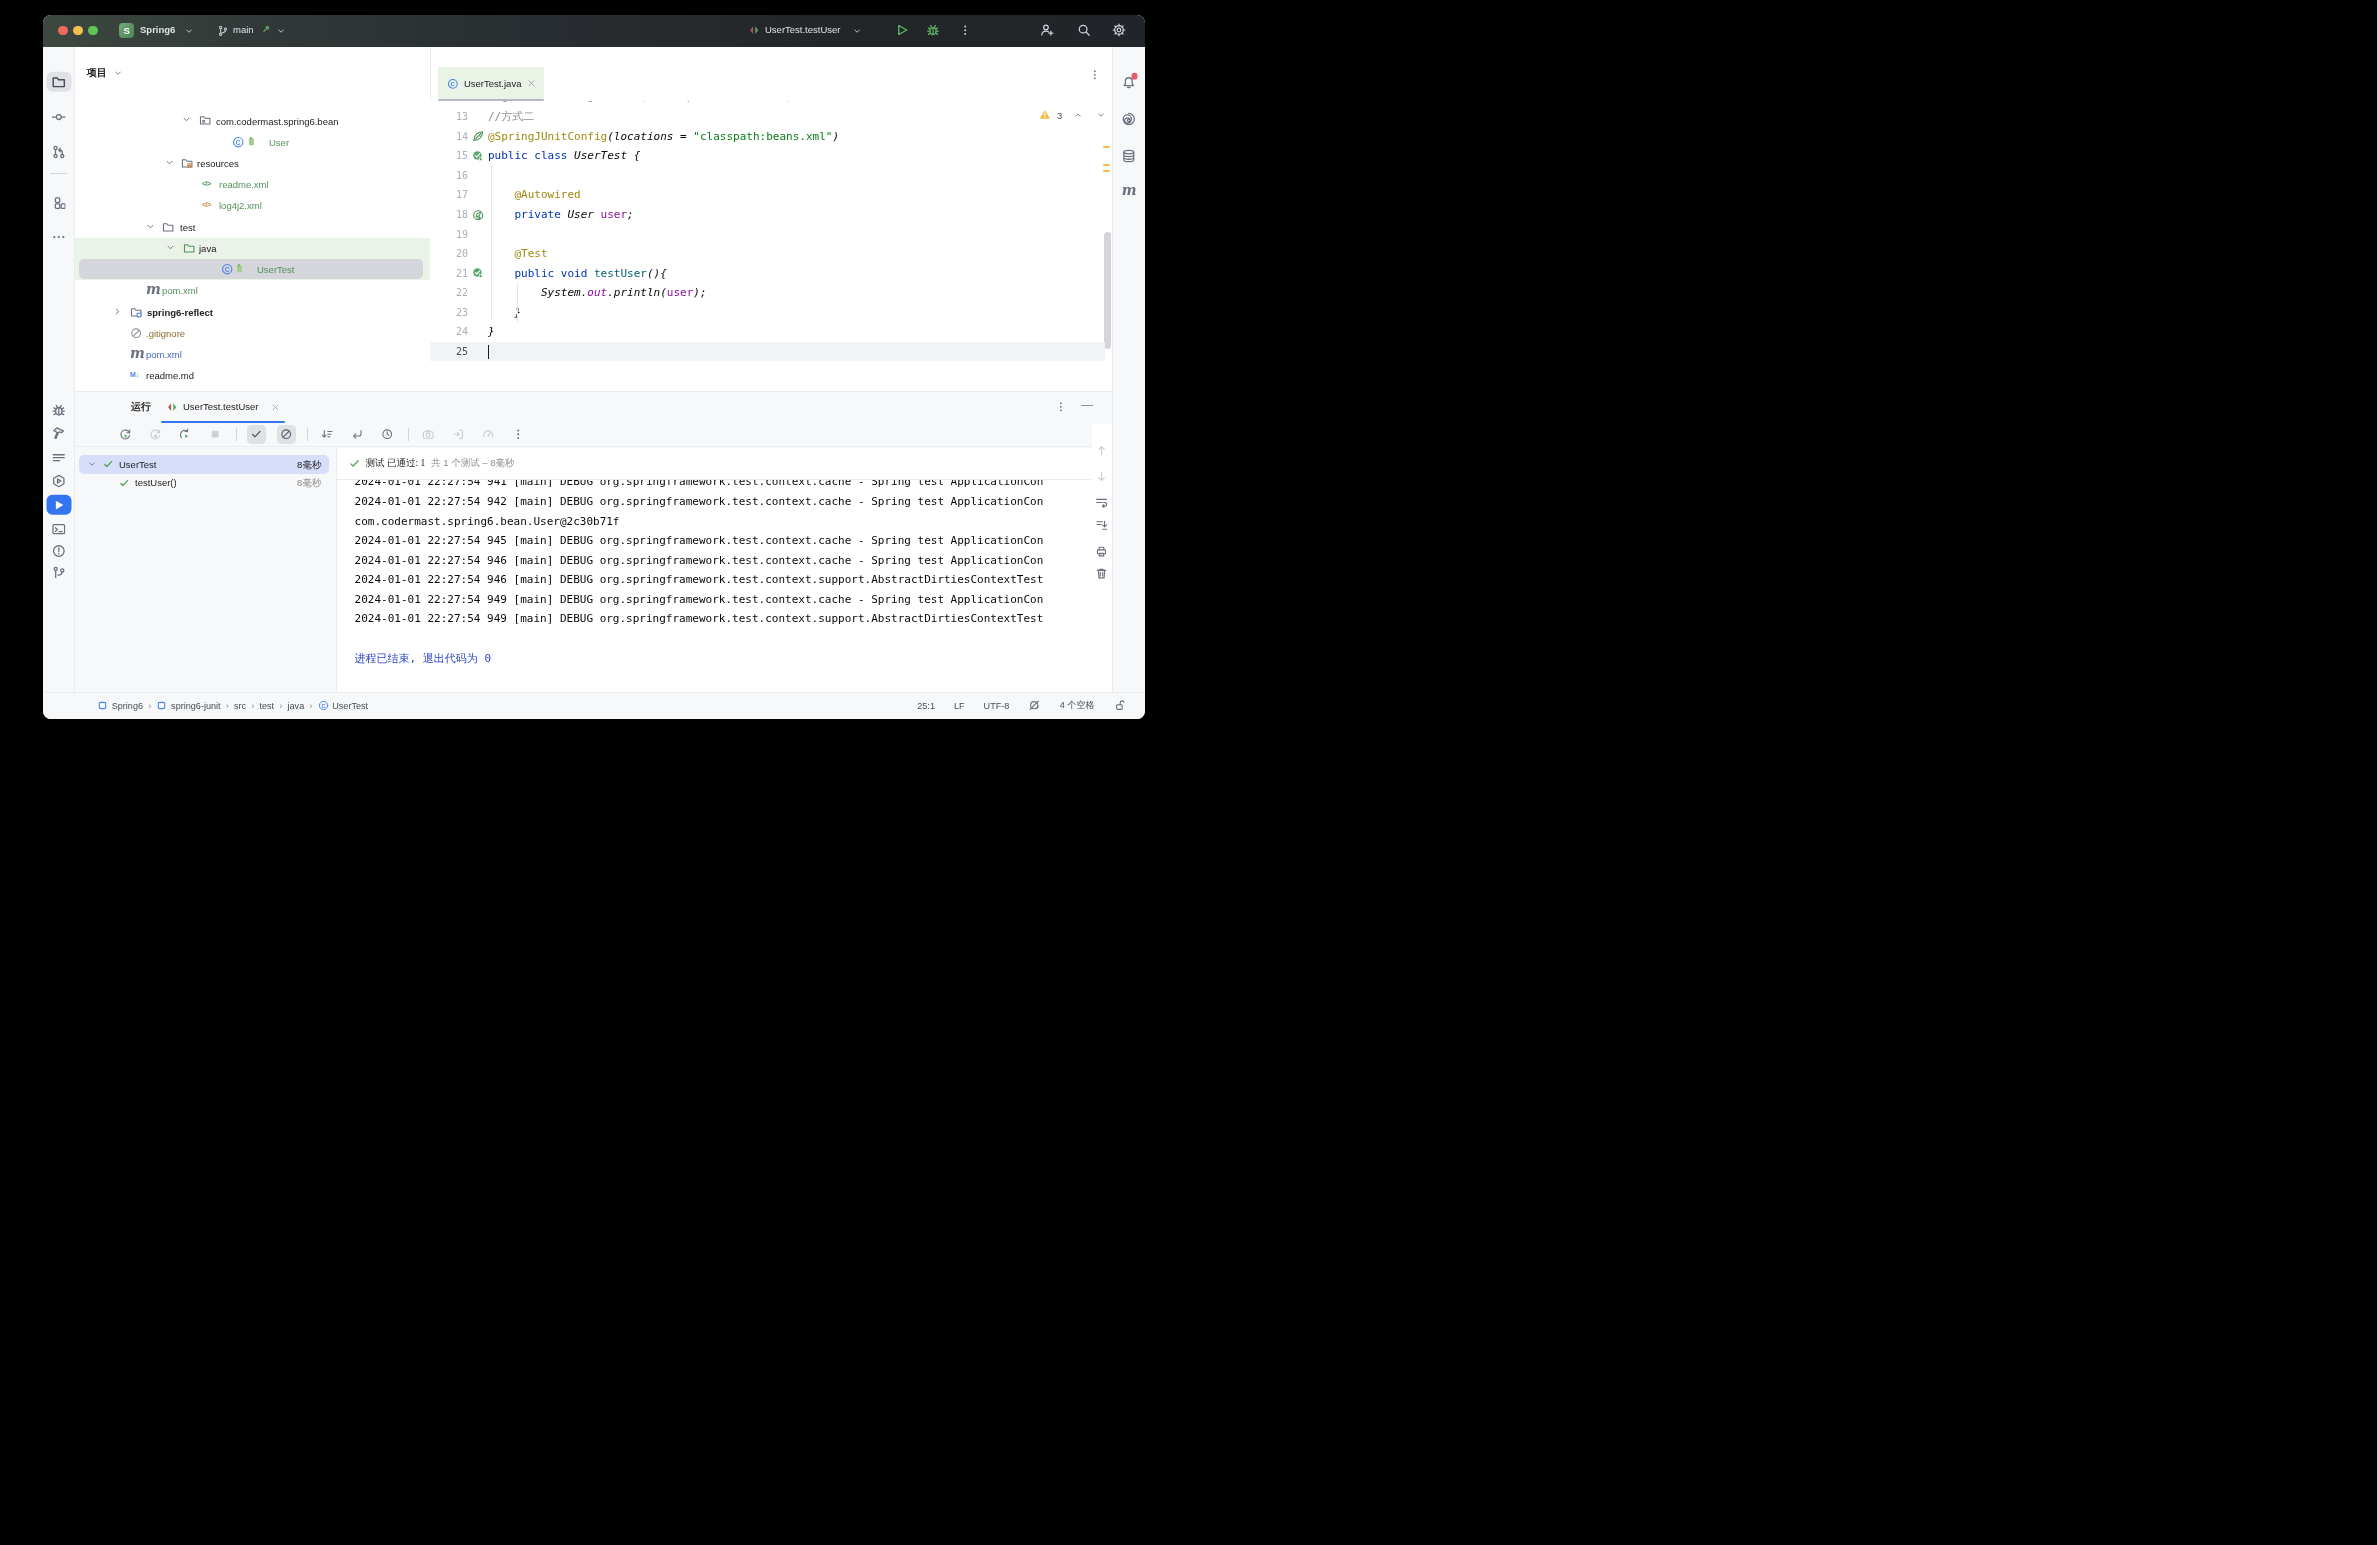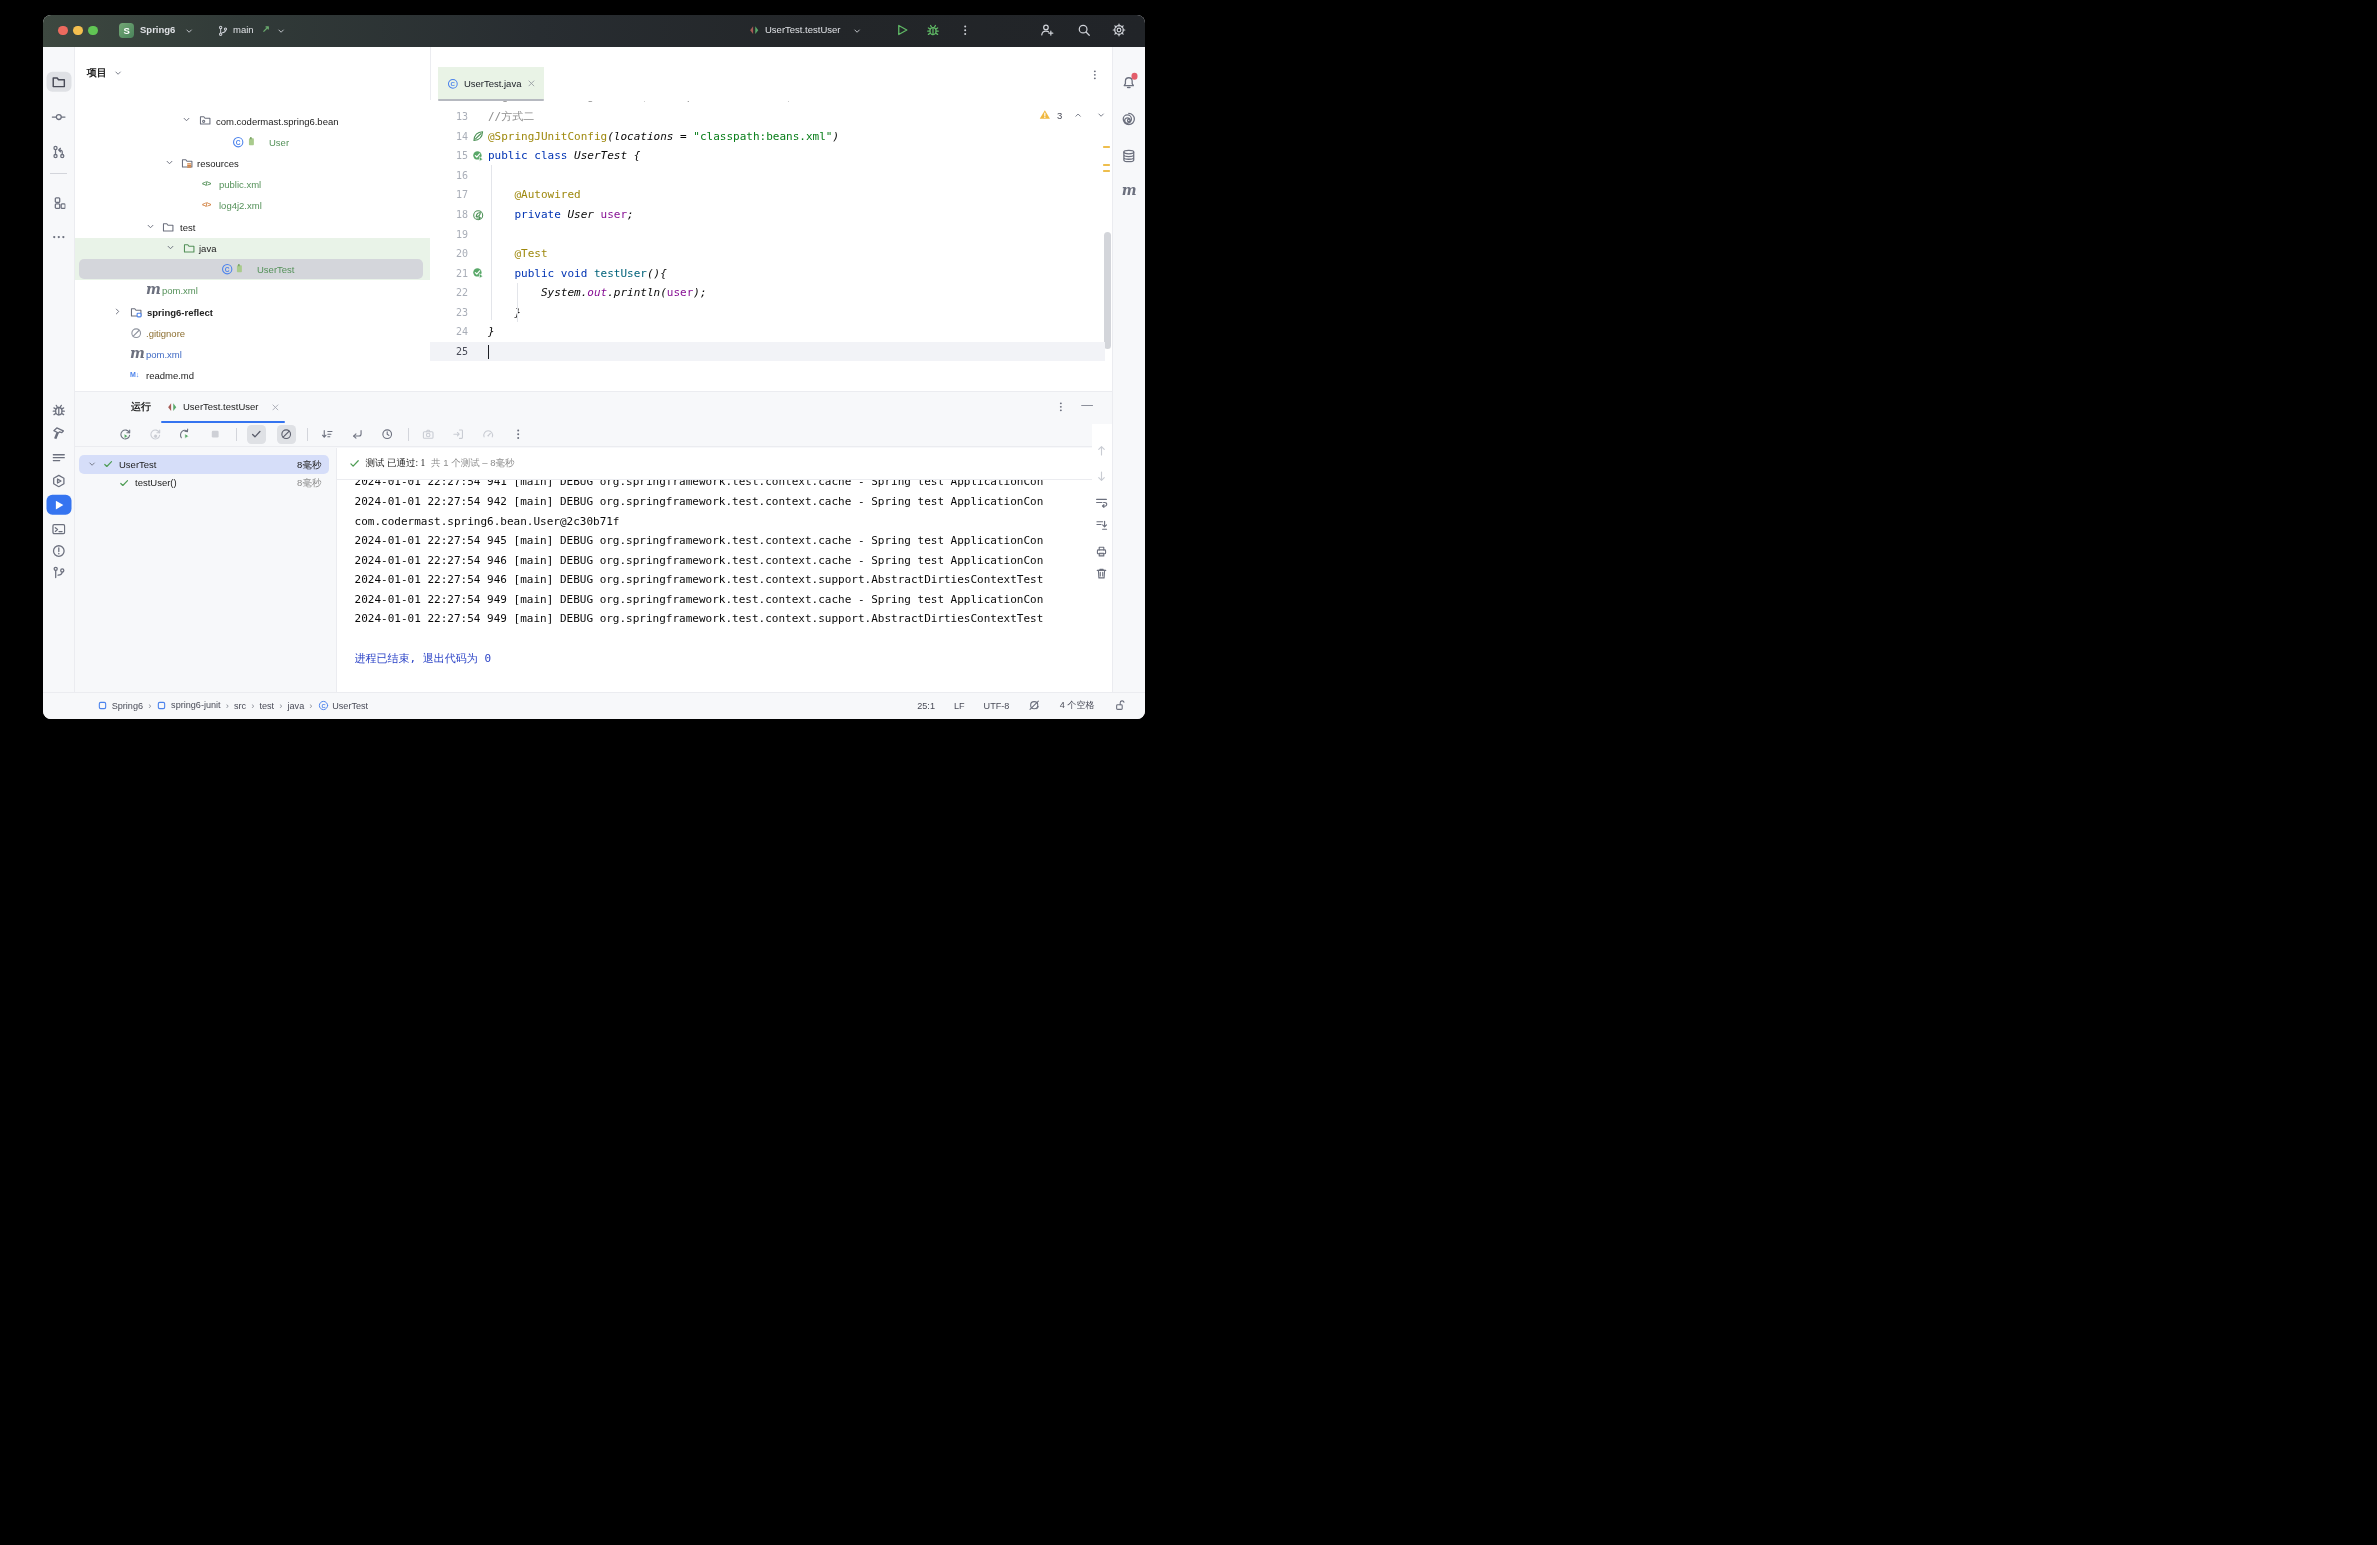--- a/index.html
+++ b/index.html
@@ -391,21 +391,21 @@
             <path d="M1.9 13V3.6h4.3l1.5 1.9h6.4V13z" stroke="#6c707e"></path>
             <path d="M8.6 9h4M8.6 11h4M8.6 13h4" stroke="#d28445" stroke-width="1.6"></path>
           </svg>
         </span>
         <span class="lbl t-default" style="left: 122px;">resources</span>
       </div>
       <div class="trow" style="top: 73px;">
         <span style="position: absolute; left: 127px; top: 4.4px; width: 12.4px; height: 12.4px; display: inline-flex;">
           <span style="font-weight:bold;color:#549159;font-size:7.3px;line-height:12.4px;letter-spacing:-0.7px;">&lt;/&gt;</span>
         </span>
-        <span class="lbl t-green" style="left: 144px;">public.xml</span>
+        <span class="lbl t-green" style="left: 144px;">readme.xml</span>
       </div>
       <div class="trow" style="top: 94px;">
         <span style="position: absolute; left: 127px; top: 4.4px; width: 12.4px; height: 12.4px; display: inline-flex;">
           <span style="font-weight:bold;color:#d28445;font-size:7.3px;line-height:12.4px;letter-spacing:-0.7px;">&lt;/&gt;</span>
         </span>
         <span class="lbl t-green" style="left: 144px;">log4j2.xml</span>
       </div>
       <div class="trow" style="top: 116px;">
         <span class="ic" style="display: inline-flex; position: absolute; left: 70px; top: 4.4px; width: 11px; height: 11px;">
           <svg viewBox="0 0 16 16" fill="none" stroke-width="1.4" stroke-linecap="round" stroke-linejoin="round">
@@ -808,21 +808,21 @@
     <div id="crumbs">
         <span style="display: inline-flex; align-items: center; gap: 3.7px;">
           <span class="ic" style="display: inline-flex; width: 11px; height: 11px;">
             <svg viewBox="0 0 16 16" fill="none" stroke-width="1.4" stroke-linecap="round" stroke-linejoin="round">
               <rect x="3.4" y="3.4" width="9.2" height="9.2" rx="2" stroke="#4c83ec" stroke-width="1.6"></rect>
             </svg>
           </span>
           <span>Spring6</span>
         </span>
         <span class="crumb-sep">›</span>
-        <span style="display: inline-flex; gap: 3.7px;">
+        <span style="display: inline-flex; align-items: center; gap: 3.7px;">
           <span class="ic" style="display: inline-flex; width: 11px; height: 11px;">
             <svg viewBox="0 0 16 16" fill="none" stroke-width="1.4" stroke-linecap="round" stroke-linejoin="round">
               <rect x="3.4" y="3.4" width="9.2" height="9.2" rx="2" stroke="#4c83ec" stroke-width="1.6"></rect>
             </svg>
           </span>
           <span>spring6-junit</span>
         </span>
         <span class="crumb-sep">›</span>
         <span style="display: inline-flex; align-items: center; gap: 3.7px;">
           <span>src</span>

